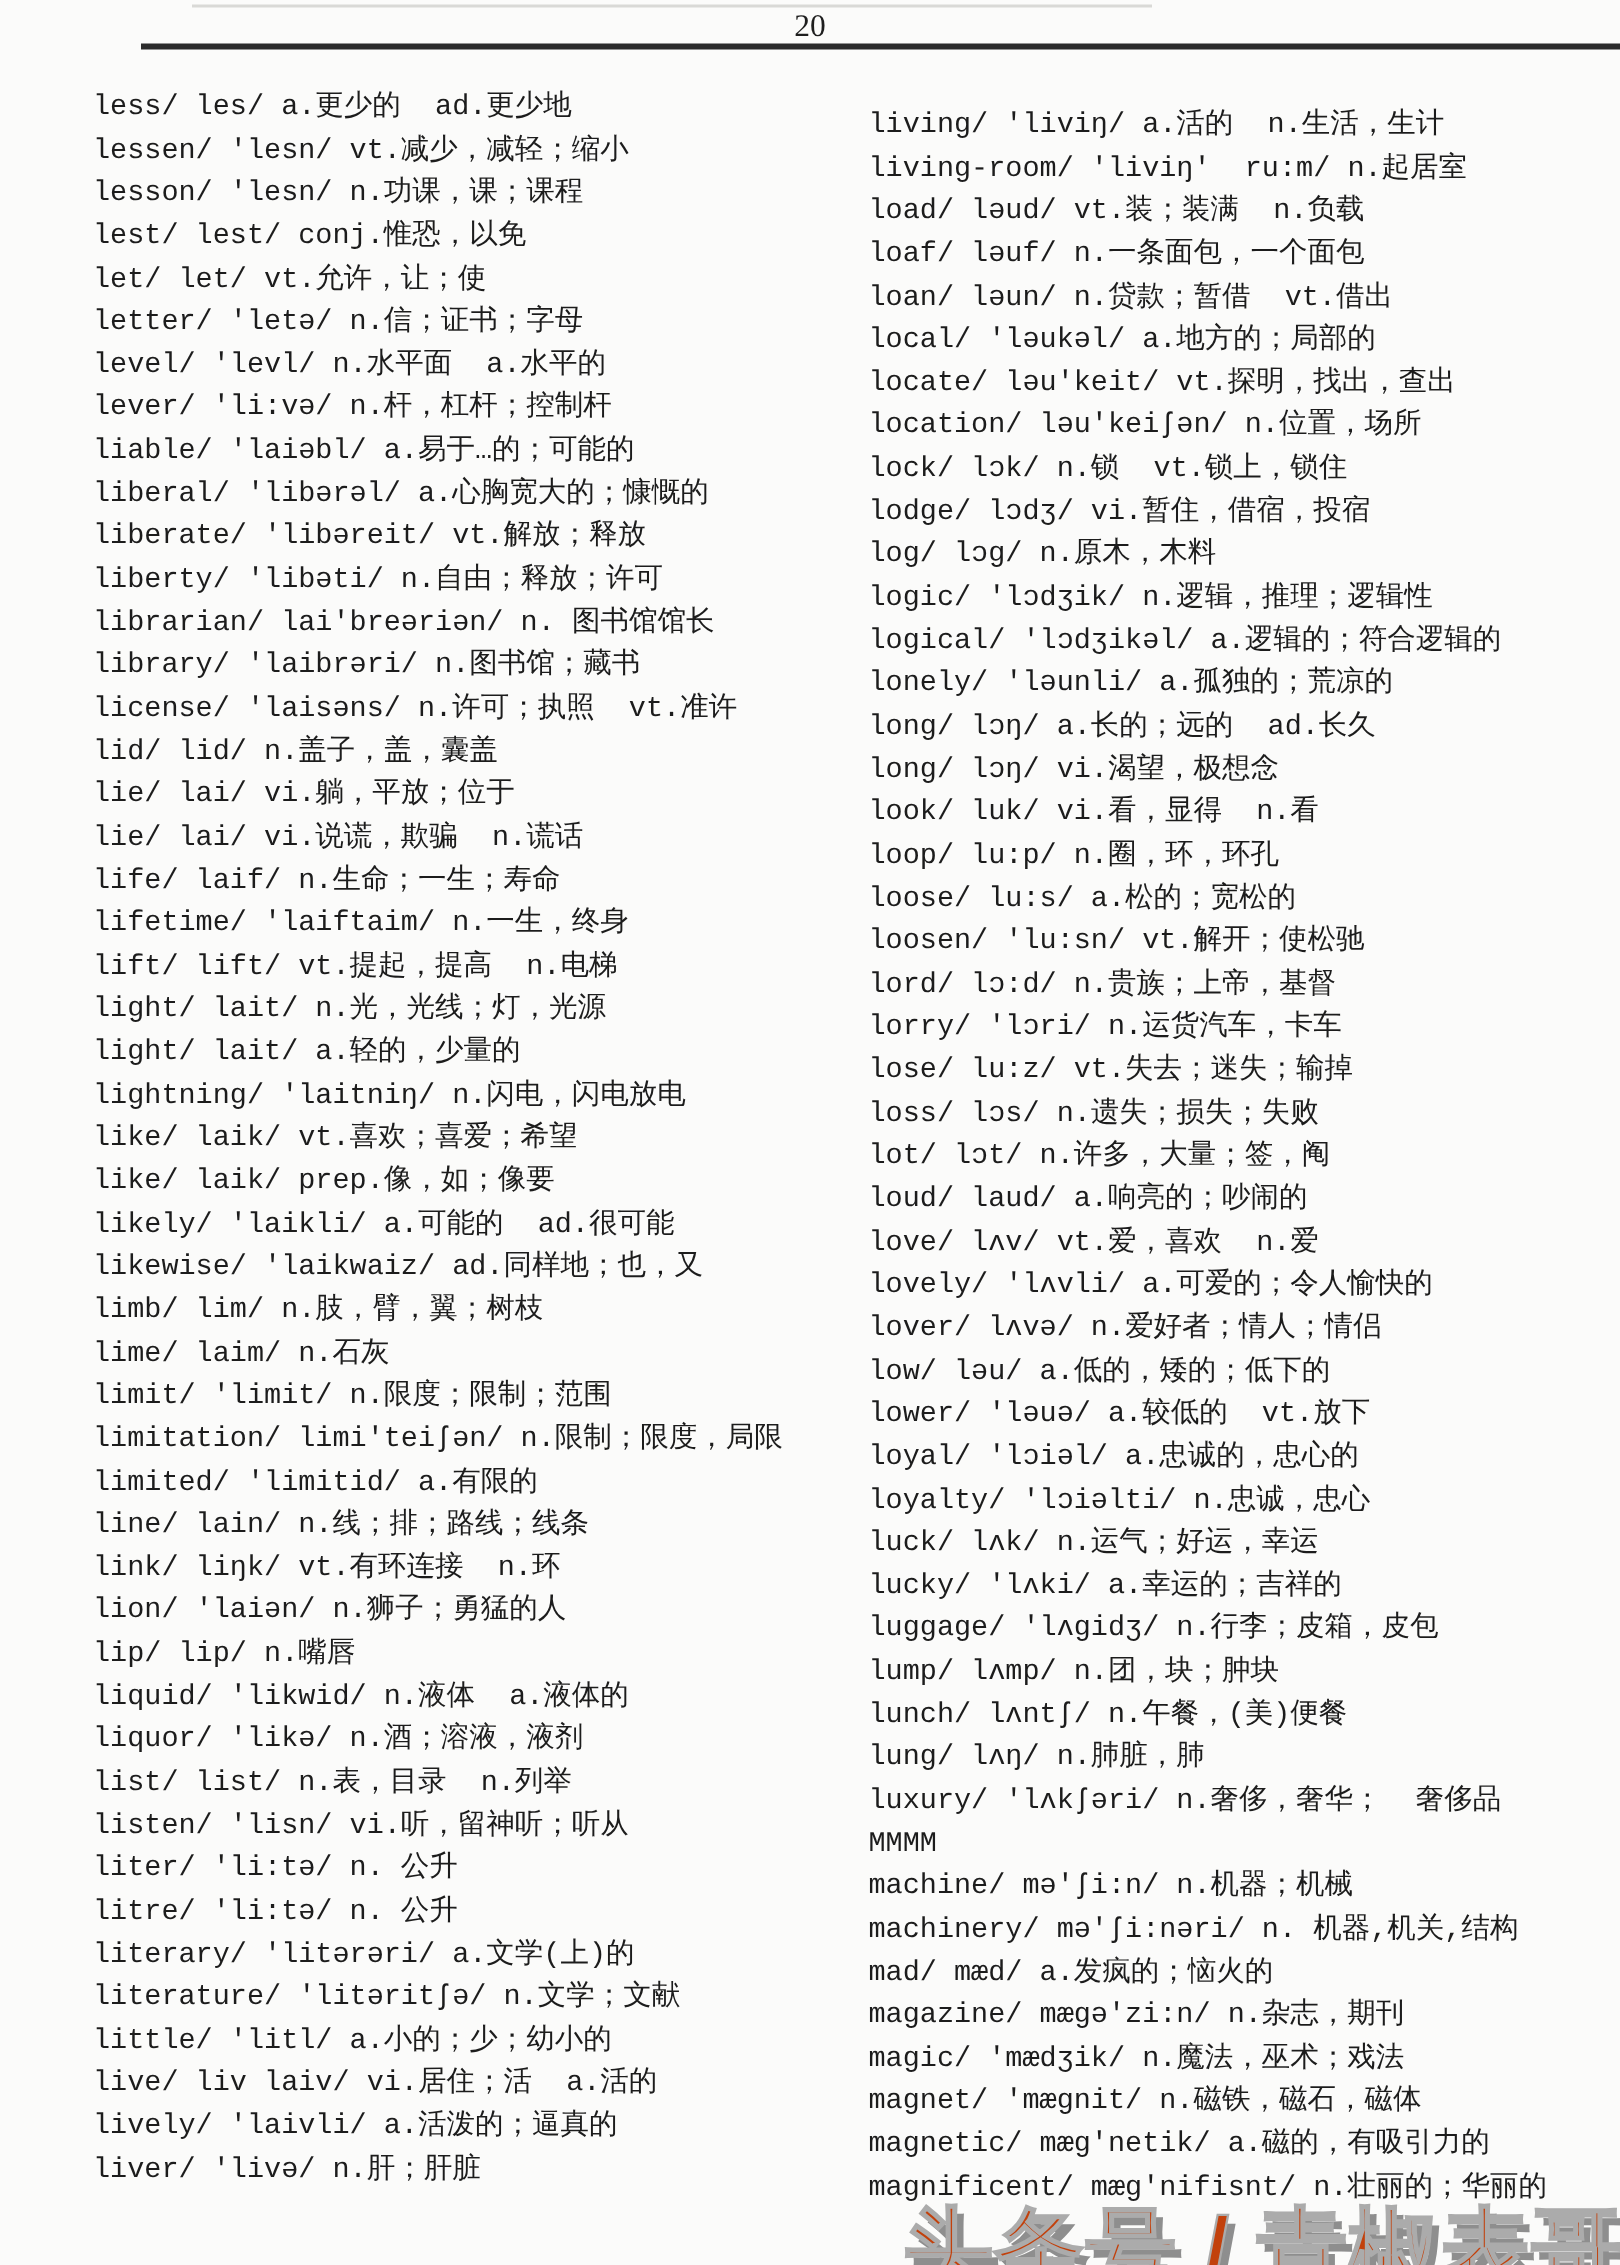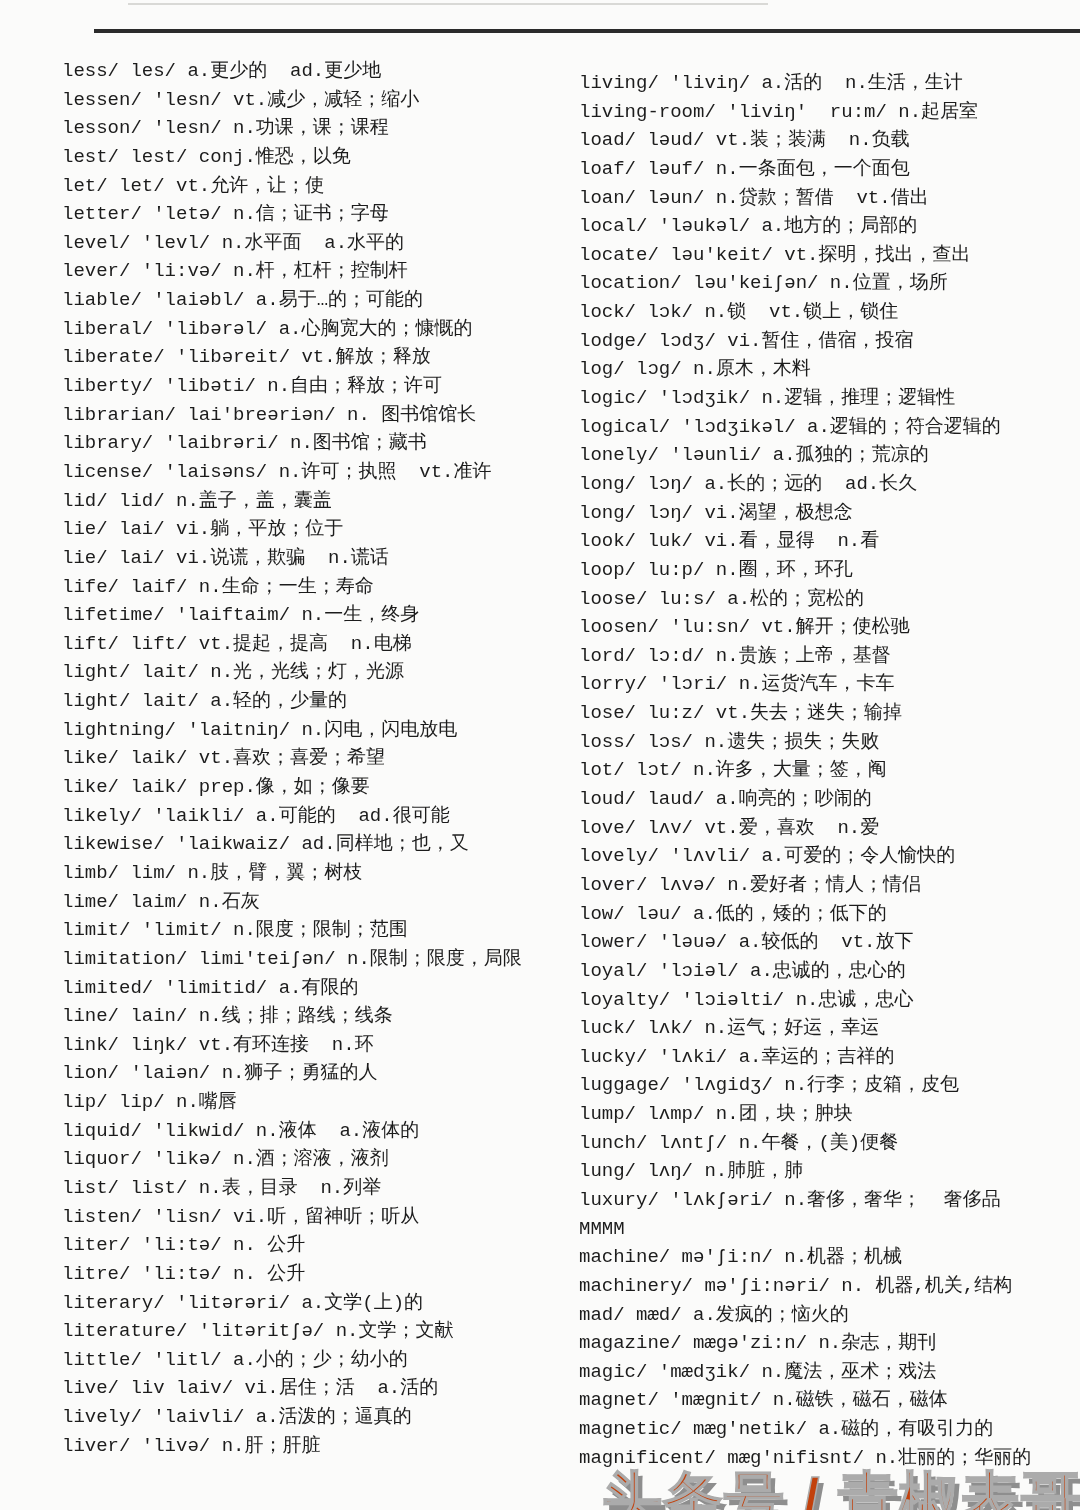--- a/index.html
+++ b/index.html
@@ -55,19 +55,20 @@
     -webkit-text-stroke: 1.5px #ababab;
     text-shadow: 5px 6px 0 #8e8e8e;
     margin-top: 40px;
   }
 </style>
 </head>
 <body>
 
 <div class="page">
   <div class="top-faint-line"></div>
+  <div class="page-number">20</div>
   <div class="header-rule"></div>
 
   <div class="col col-left"><div class="entry">less/ les/ a.更少的  ad.更少地</div><div class="entry">lessen/ 'lesn/ vt.减少，减轻；缩小</div><div class="entry">lesson/ 'lesn/ n.功课，课；课程</div><div class="entry">lest/ lest/ conj.惟恐，以免</div><div class="entry">let/ let/ vt.允许，让；使</div><div class="entry">letter/ 'letə/ n.信；证书；字母</div><div class="entry">level/ 'levl/ n.水平面  a.水平的</div><div class="entry">lever/ 'li:və/ n.杆，杠杆；控制杆</div><div class="entry">liable/ 'laiəbl/ a.易于…的；可能的</div><div class="entry">liberal/ 'libərəl/ a.心胸宽大的；慷慨的</div><div class="entry">liberate/ 'libəreit/ vt.解放；释放</div><div class="entry">liberty/ 'libəti/ n.自由；释放；许可</div><div class="entry">librarian/ lai'breəriən/ n. 图书馆馆长</div><div class="entry">library/ 'laibrəri/ n.图书馆；藏书</div><div class="entry">license/ 'laisəns/ n.许可；执照  vt.准许</div><div class="entry">lid/ lid/ n.盖子，盖，囊盖</div><div class="entry">lie/ lai/ vi.躺，平放；位于</div><div class="entry">lie/ lai/ vi.说谎，欺骗  n.谎话</div><div class="entry">life/ laif/ n.生命；一生；寿命</div><div class="entry">lifetime/ 'laiftaim/ n.一生，终身</div><div class="entry">lift/ lift/ vt.提起，提高  n.电梯</div><div class="entry">light/ lait/ n.光，光线；灯，光源</div><div class="entry">light/ lait/ a.轻的，少量的</div><div class="entry">lightning/ 'laitniŋ/ n.闪电，闪电放电</div><div class="entry">like/ laik/ vt.喜欢；喜爱；希望</div><div class="entry">like/ laik/ prep.像，如；像要</div><div class="entry">likely/ 'laikli/ a.可能的  ad.很可能</div><div class="entry">likewise/ 'laikwaiz/ ad.同样地；也，又</div><div class="entry">limb/ lim/ n.肢，臂，翼；树枝</div><div class="entry">lime/ laim/ n.石灰</div><div class="entry">limit/ 'limit/ n.限度；限制；范围</div><div class="entry">limitation/ limi'teiʃən/ n.限制；限度，局限</div><div class="entry">limited/ 'limitid/ a.有限的</div><div class="entry">line/ lain/ n.线；排；路线；线条</div><div class="entry">link/ liŋk/ vt.有环连接  n.环</div><div class="entry">lion/ 'laiən/ n.狮子；勇猛的人</div><div class="entry">lip/ lip/ n.嘴唇</div><div class="entry">liquid/ 'likwid/ n.液体  a.液体的</div><div class="entry">liquor/ 'likə/ n.酒；溶液，液剂</div><div class="entry">list/ list/ n.表，目录  n.列举</div><div class="entry">listen/ 'lisn/ vi.听，留神听；听从</div><div class="entry">liter/ 'li:tə/ n. 公升</div><div class="entry">litre/ 'li:tə/ n. 公升</div><div class="entry">literary/ 'litərəri/ a.文学(上)的</div><div class="entry">literature/ 'litəritʃə/ n.文学；文献</div><div class="entry">little/ 'litl/ a.小的；少；幼小的</div><div class="entry">live/ liv laiv/ vi.居住；活  a.活的</div><div class="entry">lively/ 'laivli/ a.活泼的；逼真的</div><div class="entry">liver/ 'livə/ n.肝；肝脏</div></div>
   <div class="col col-right"><div class="entry">living/ 'liviŋ/ a.活的  n.生活，生计</div><div class="entry">living-room/ 'liviŋ'  ru:m/ n.起居室</div><div class="entry">load/ ləud/ vt.装；装满  n.负载</div><div class="entry">loaf/ ləuf/ n.一条面包，一个面包</div><div class="entry">loan/ ləun/ n.贷款；暂借  vt.借出</div><div class="entry">local/ 'ləukəl/ a.地方的；局部的</div><div class="entry">locate/ ləu'keit/ vt.探明，找出，查出</div><div class="entry">location/ ləu'keiʃən/ n.位置，场所</div><div class="entry">lock/ lɔk/ n.锁  vt.锁上，锁住</div><div class="entry">lodge/ lɔdʒ/ vi.暂住，借宿，投宿</div><div class="entry">log/ lɔg/ n.原木，木料</div><div class="entry">logic/ 'lɔdʒik/ n.逻辑，推理；逻辑性</div><div class="entry">logical/ 'lɔdʒikəl/ a.逻辑的；符合逻辑的</div><div class="entry">lonely/ 'ləunli/ a.孤独的；荒凉的</div><div class="entry">long/ lɔŋ/ a.长的；远的  ad.长久</div><div class="entry">long/ lɔŋ/ vi.渴望，极想念</div><div class="entry">look/ luk/ vi.看，显得  n.看</div><div class="entry">loop/ lu:p/ n.圈，环，环孔</div><div class="entry">loose/ lu:s/ a.松的；宽松的</div><div class="entry">loosen/ 'lu:sn/ vt.解开；使松驰</div><div class="entry">lord/ lɔ:d/ n.贵族；上帝，基督</div><div class="entry">lorry/ 'lɔri/ n.运货汽车，卡车</div><div class="entry">lose/ lu:z/ vt.失去；迷失；输掉</div><div class="entry">loss/ lɔs/ n.遗失；损失；失败</div><div class="entry">lot/ lɔt/ n.许多，大量；签，阄</div><div class="entry">loud/ laud/ a.响亮的；吵闹的</div><div class="entry">love/ lʌv/ vt.爱，喜欢  n.爱</div><div class="entry">lovely/ 'lʌvli/ a.可爱的；令人愉快的</div><div class="entry">lover/ lʌvə/ n.爱好者；情人；情侣</div><div class="entry">low/ ləu/ a.低的，矮的；低下的</div><div class="entry">lower/ 'ləuə/ a.较低的  vt.放下</div><div class="entry">loyal/ 'lɔiəl/ a.忠诚的，忠心的</div><div class="entry">loyalty/ 'lɔiəlti/ n.忠诚，忠心</div><div class="entry">luck/ lʌk/ n.运气；好运，幸运</div><div class="entry">lucky/ 'lʌki/ a.幸运的；吉祥的</div><div class="entry">luggage/ 'lʌgidʒ/ n.行李；皮箱，皮包</div><div class="entry">lump/ lʌmp/ n.团，块；肿块</div><div class="entry">lunch/ lʌntʃ/ n.午餐，(美)便餐</div><div class="entry">lung/ lʌŋ/ n.肺脏，肺</div><div class="entry">luxury/ 'lʌkʃəri/ n.奢侈，奢华；  奢侈品</div><div class="entry">MMMM</div><div class="entry">machine/ mə'ʃi:n/ n.机器；机械</div><div class="entry">machinery/ mə'ʃi:nəri/ n. 机器,机关,结构</div><div class="entry">mad/ mæd/ a.发疯的；恼火的</div><div class="entry">magazine/ mægə'zi:n/ n.杂志，期刊</div><div class="entry">magic/ 'mædʒik/ n.魔法，巫术；戏法</div><div class="entry">magnet/ 'mægnit/ n.磁铁，磁石，磁体</div><div class="entry">magnetic/ mæg'netik/ a.磁的，有吸引力的</div><div class="entry">magnificent/ mæg'nifisnt/ n.壮丽的；华丽的</div></div>
 
   <div class="watermark">头条号 / 青椒表哥</div>
 </div>
 
 </body></html>

